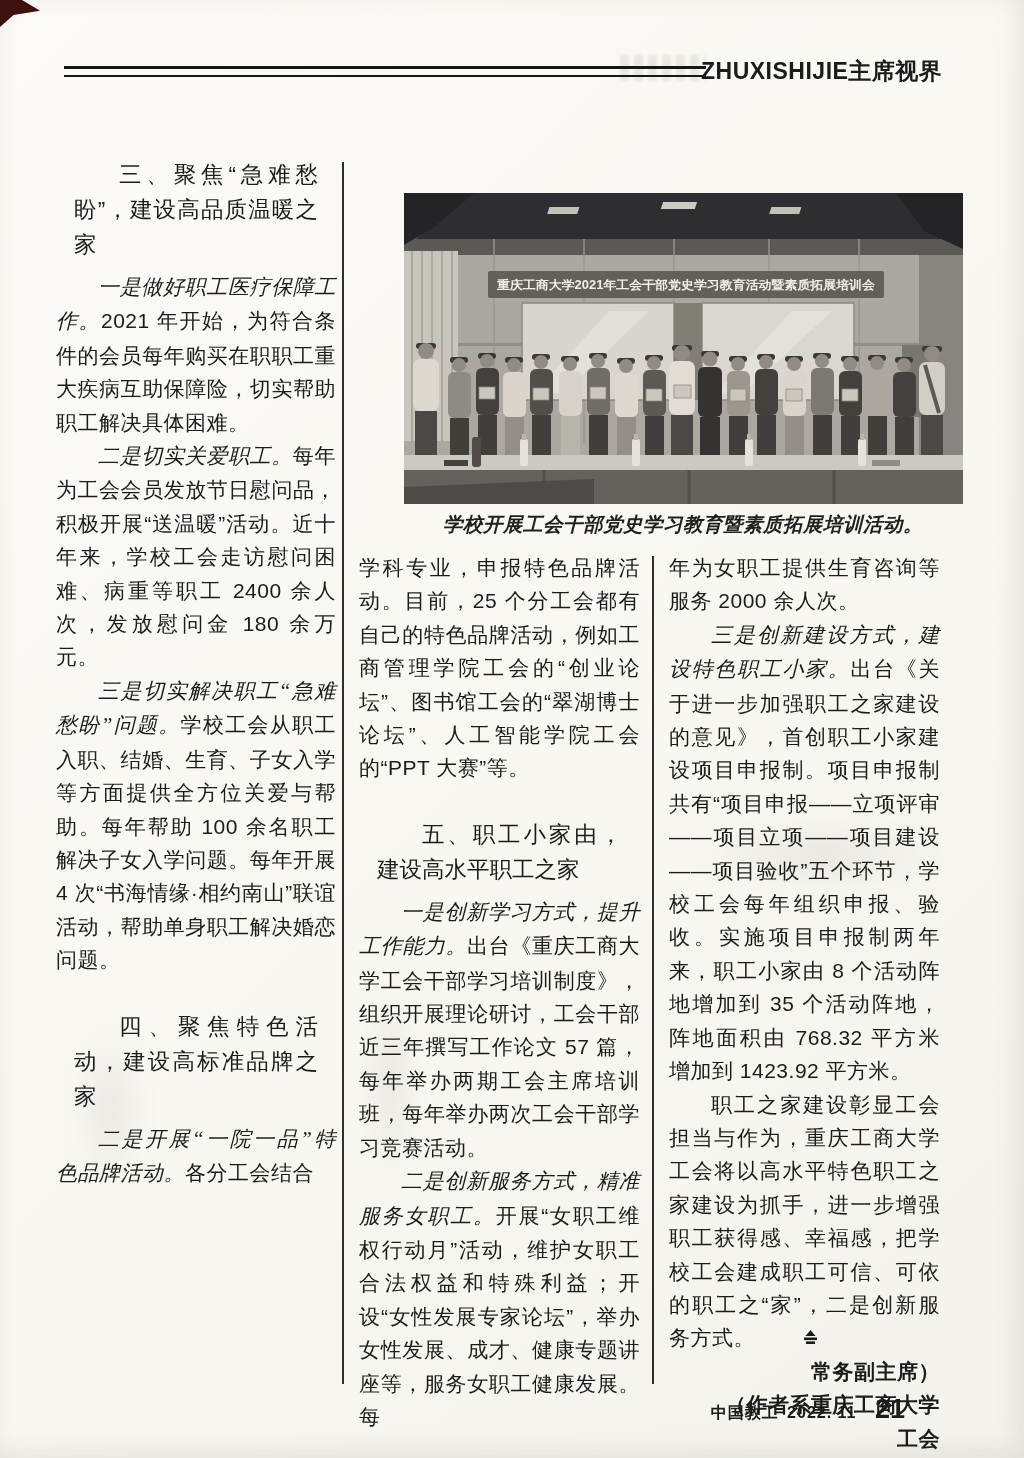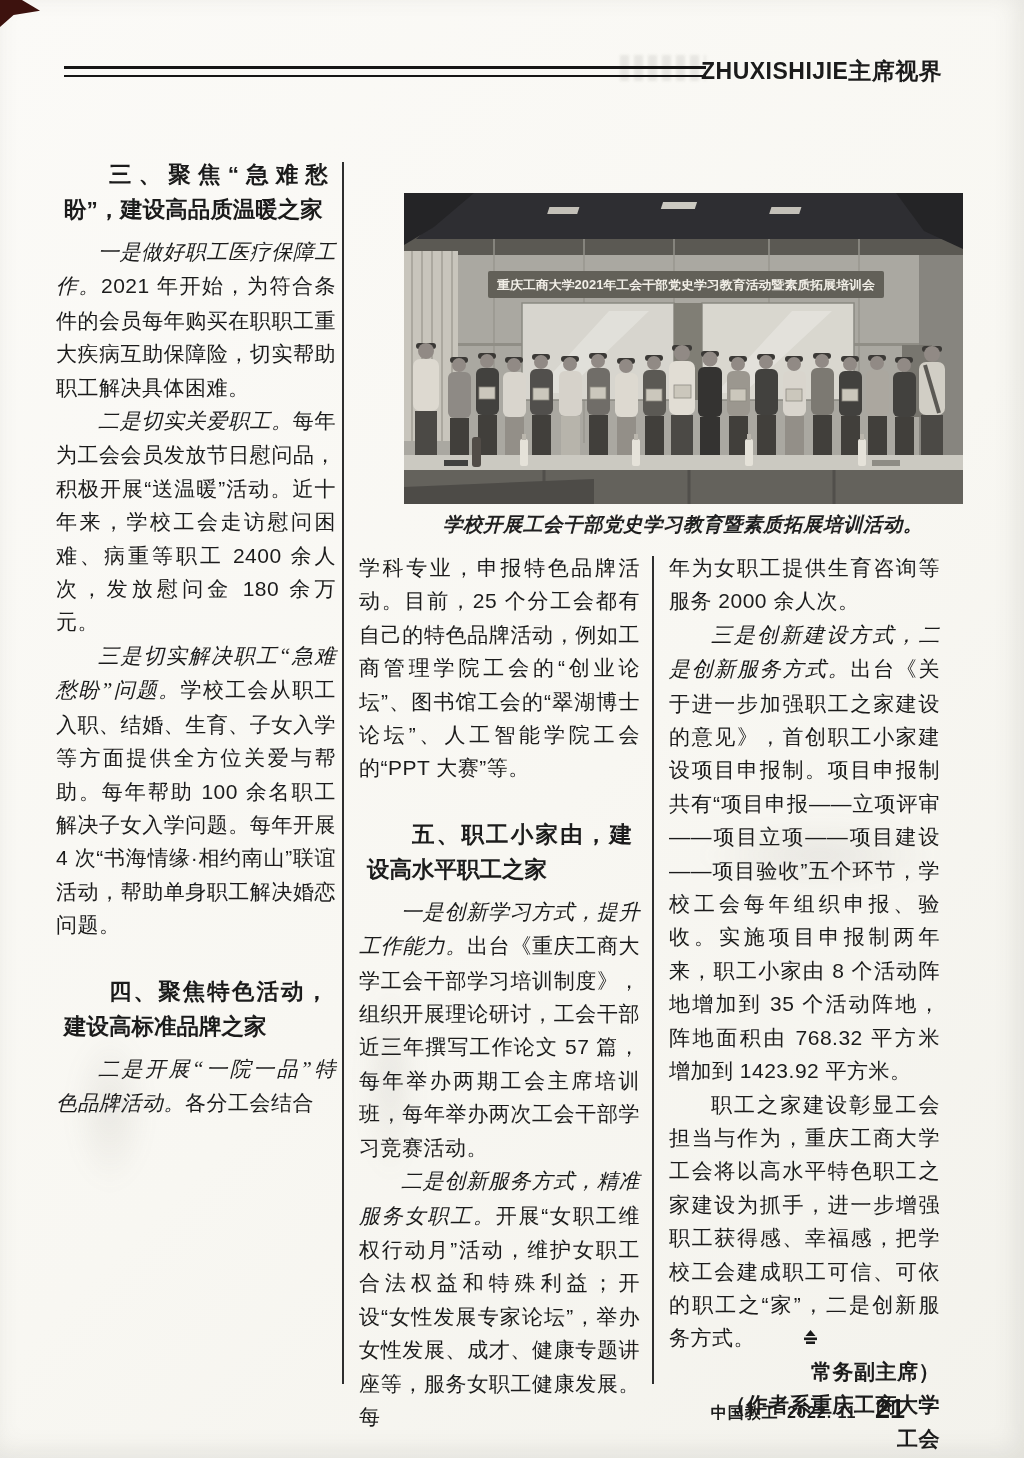--- a/index.html
+++ b/index.html
@@ -31,21 +31,21 @@
     background:repeating-linear-gradient(90deg,rgba(70,68,62,.18) 0 9px,rgba(70,68,62,0) 9px 14px);
     filter:blur(1.5px);opacity:.55;
   }
   .smudge{position:absolute;border-radius:50%;filter:blur(8px);background:radial-gradient(closest-side,rgba(110,105,95,.10),rgba(110,105,95,0));}
 
   
   .col{position:absolute;font-size:21px;line-height:33.4px;text-align:justify;text-justify:inter-character;letter-spacing:.5px;}
   .col p{margin:0;text-indent:2em;}
   .col p.cont{text-indent:0;}
   .lead{font-style:italic;font-family:"Liberation Serif",serif;}
-  .sec{margin:32px 8px 8px;font-size:22.5px;line-height:35px;font-weight:700;text-indent:2em;letter-spacing:0;}
+  .sec{margin:32px 18px 8px;font-size:22.5px;line-height:35px;font-weight:400;text-indent:2em;letter-spacing:0;}
   .sec.first{margin-top:0;}
   .col-divider{position:absolute;width:2px;background:#2e2e2e;}
   .author{font-weight:700;text-align:right;text-indent:0;margin:0;}
   .endmark{display:inline-block;vertical-align:baseline;margin-left:6px;}
 
   
   figure.photo{position:absolute;left:388px;top:177px;width:558px;margin:16px;}
   figure.photo svg{display:block;}
   figcaption{
     margin-top:7px;text-align:center;font-size:19.5px;letter-spacing:.5px;
@@ -278,21 +278,21 @@
 
   <div class="col" style="left:359px;top:551px;width:281px;">
     <p class="cont">学科专业，申报特色品牌活动。目前，25 个分工会都有自己的特色品牌活动，例如工商管理学院工会的“创业论坛”、图书馆工会的“翠湖博士论坛”、人工智能学院工会的“PPT 大赛”等。</p>
     <h2 class="sec">五、职工小家由，建设高水平职工之家</h2>
     <p><span class="lead">一是创新学习方式，提升工作能力。</span><span>出台《重庆工商大学工会干部学习培训制度》，组织开展理论研讨，工会干部近三年撰写工作论文 57 篇，每年举办两期工会主席培训班，每年举办两次工会干部学习竞赛活动。</span></p>
     <p><span class="lead">二是创新服务方式，精准服务女职工。</span><span>开展“女职工维权行动月”活动，维护女职工合法权益和特殊利益；开设“女性发展专家论坛”，举办女性发展、成才、健康专题讲座等，服务女职工健康发展。每</span></p>
   </div>
 
   <div class="col" style="left:669px;top:551px;width:271px;">
     <p class="cont">年为女职工提供生育咨询等服务 2000 余人次。</p>
-    <p><span class="lead">三是创新建设方式，二是创新服务方式。</span><span>出台《关于进一步加强职工之家建设的意见》，首创职工小家建设项目申报制。项目申报制共有“项目申报——立项评审——项目立项——项目建设——项目验收”五个环节，学校工会每年组织申报、验收。实施项目申报制两年来，职工小家由 8 个活动阵地增加到 35 个活动阵地，阵地面积由 768.32 平方米增加到 1423.92 平方米。</span></p>
+    <p><span class="lead">三是创新建设方式，建设特色职工小家。</span><span>出台《关于进一步加强职工之家建设的意见》，首创职工小家建设项目申报制。项目申报制共有“项目申报——立项评审——项目立项——项目建设——项目验收”五个环节，学校工会每年组织申报、验收。实施项目申报制两年来，职工小家由 8 个活动阵地增加到 35 个活动阵地，阵地面积由 768.32 平方米增加到 1423.92 平方米。</span></p>
     <p><span>职工之家建设彰显工会担当与作为，重庆工商大学工会将以高水平特色职工之家建设为抓手，进一步增强职工获得感、幸福感，把学校工会建成职工可信、可依的职工之“家”，二是创新服务方式。</span><span class="endmark"><svg width="15" height="15" viewBox="0 0 15 15">
             <polygon points="7.5,0 12.5,6 2.5,6" fill="#1a1a1a"></polygon>
             <rect x="1" y="7.5" width="13" height="2.6" fill="#1a1a1a"></rect>
             <rect x="3" y="11.4" width="9" height="2.6" fill="#1a1a1a"></rect>
           </svg></span></p>
     <p class="author">常务副主席）</p>
     <p class="author">（作者系重庆工商大学工会</p>
   </div>
 
   <div class="footer">

